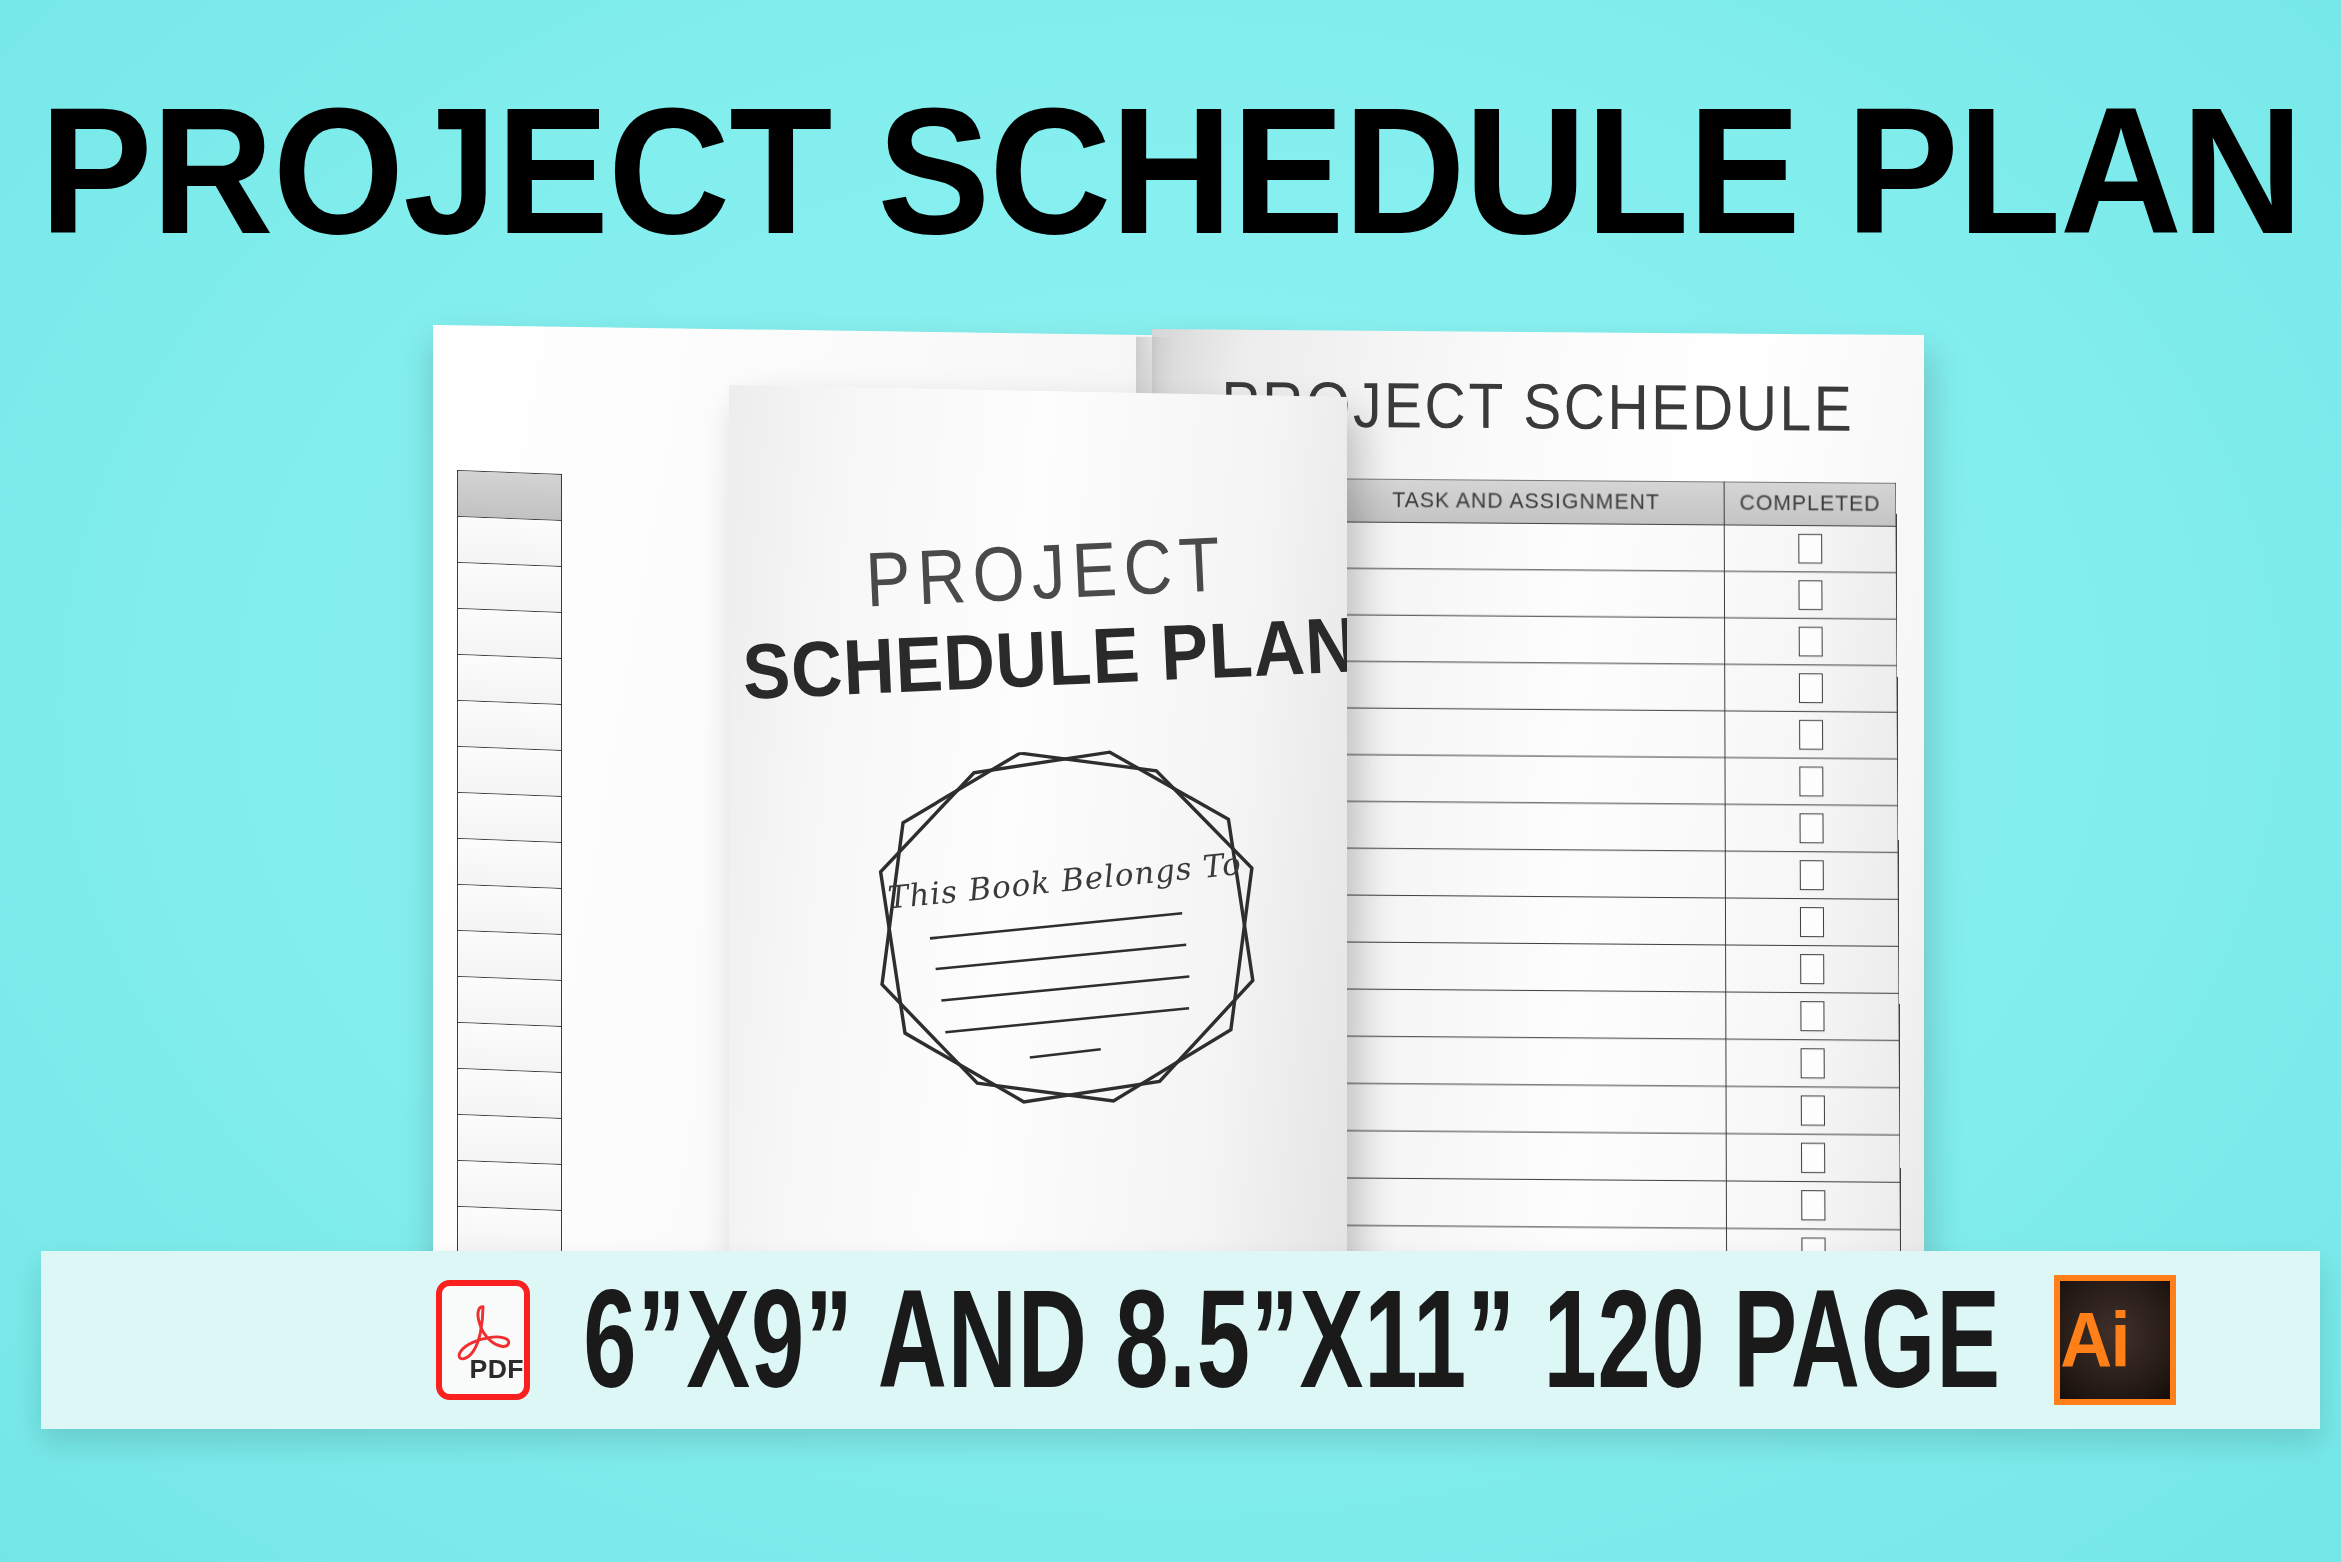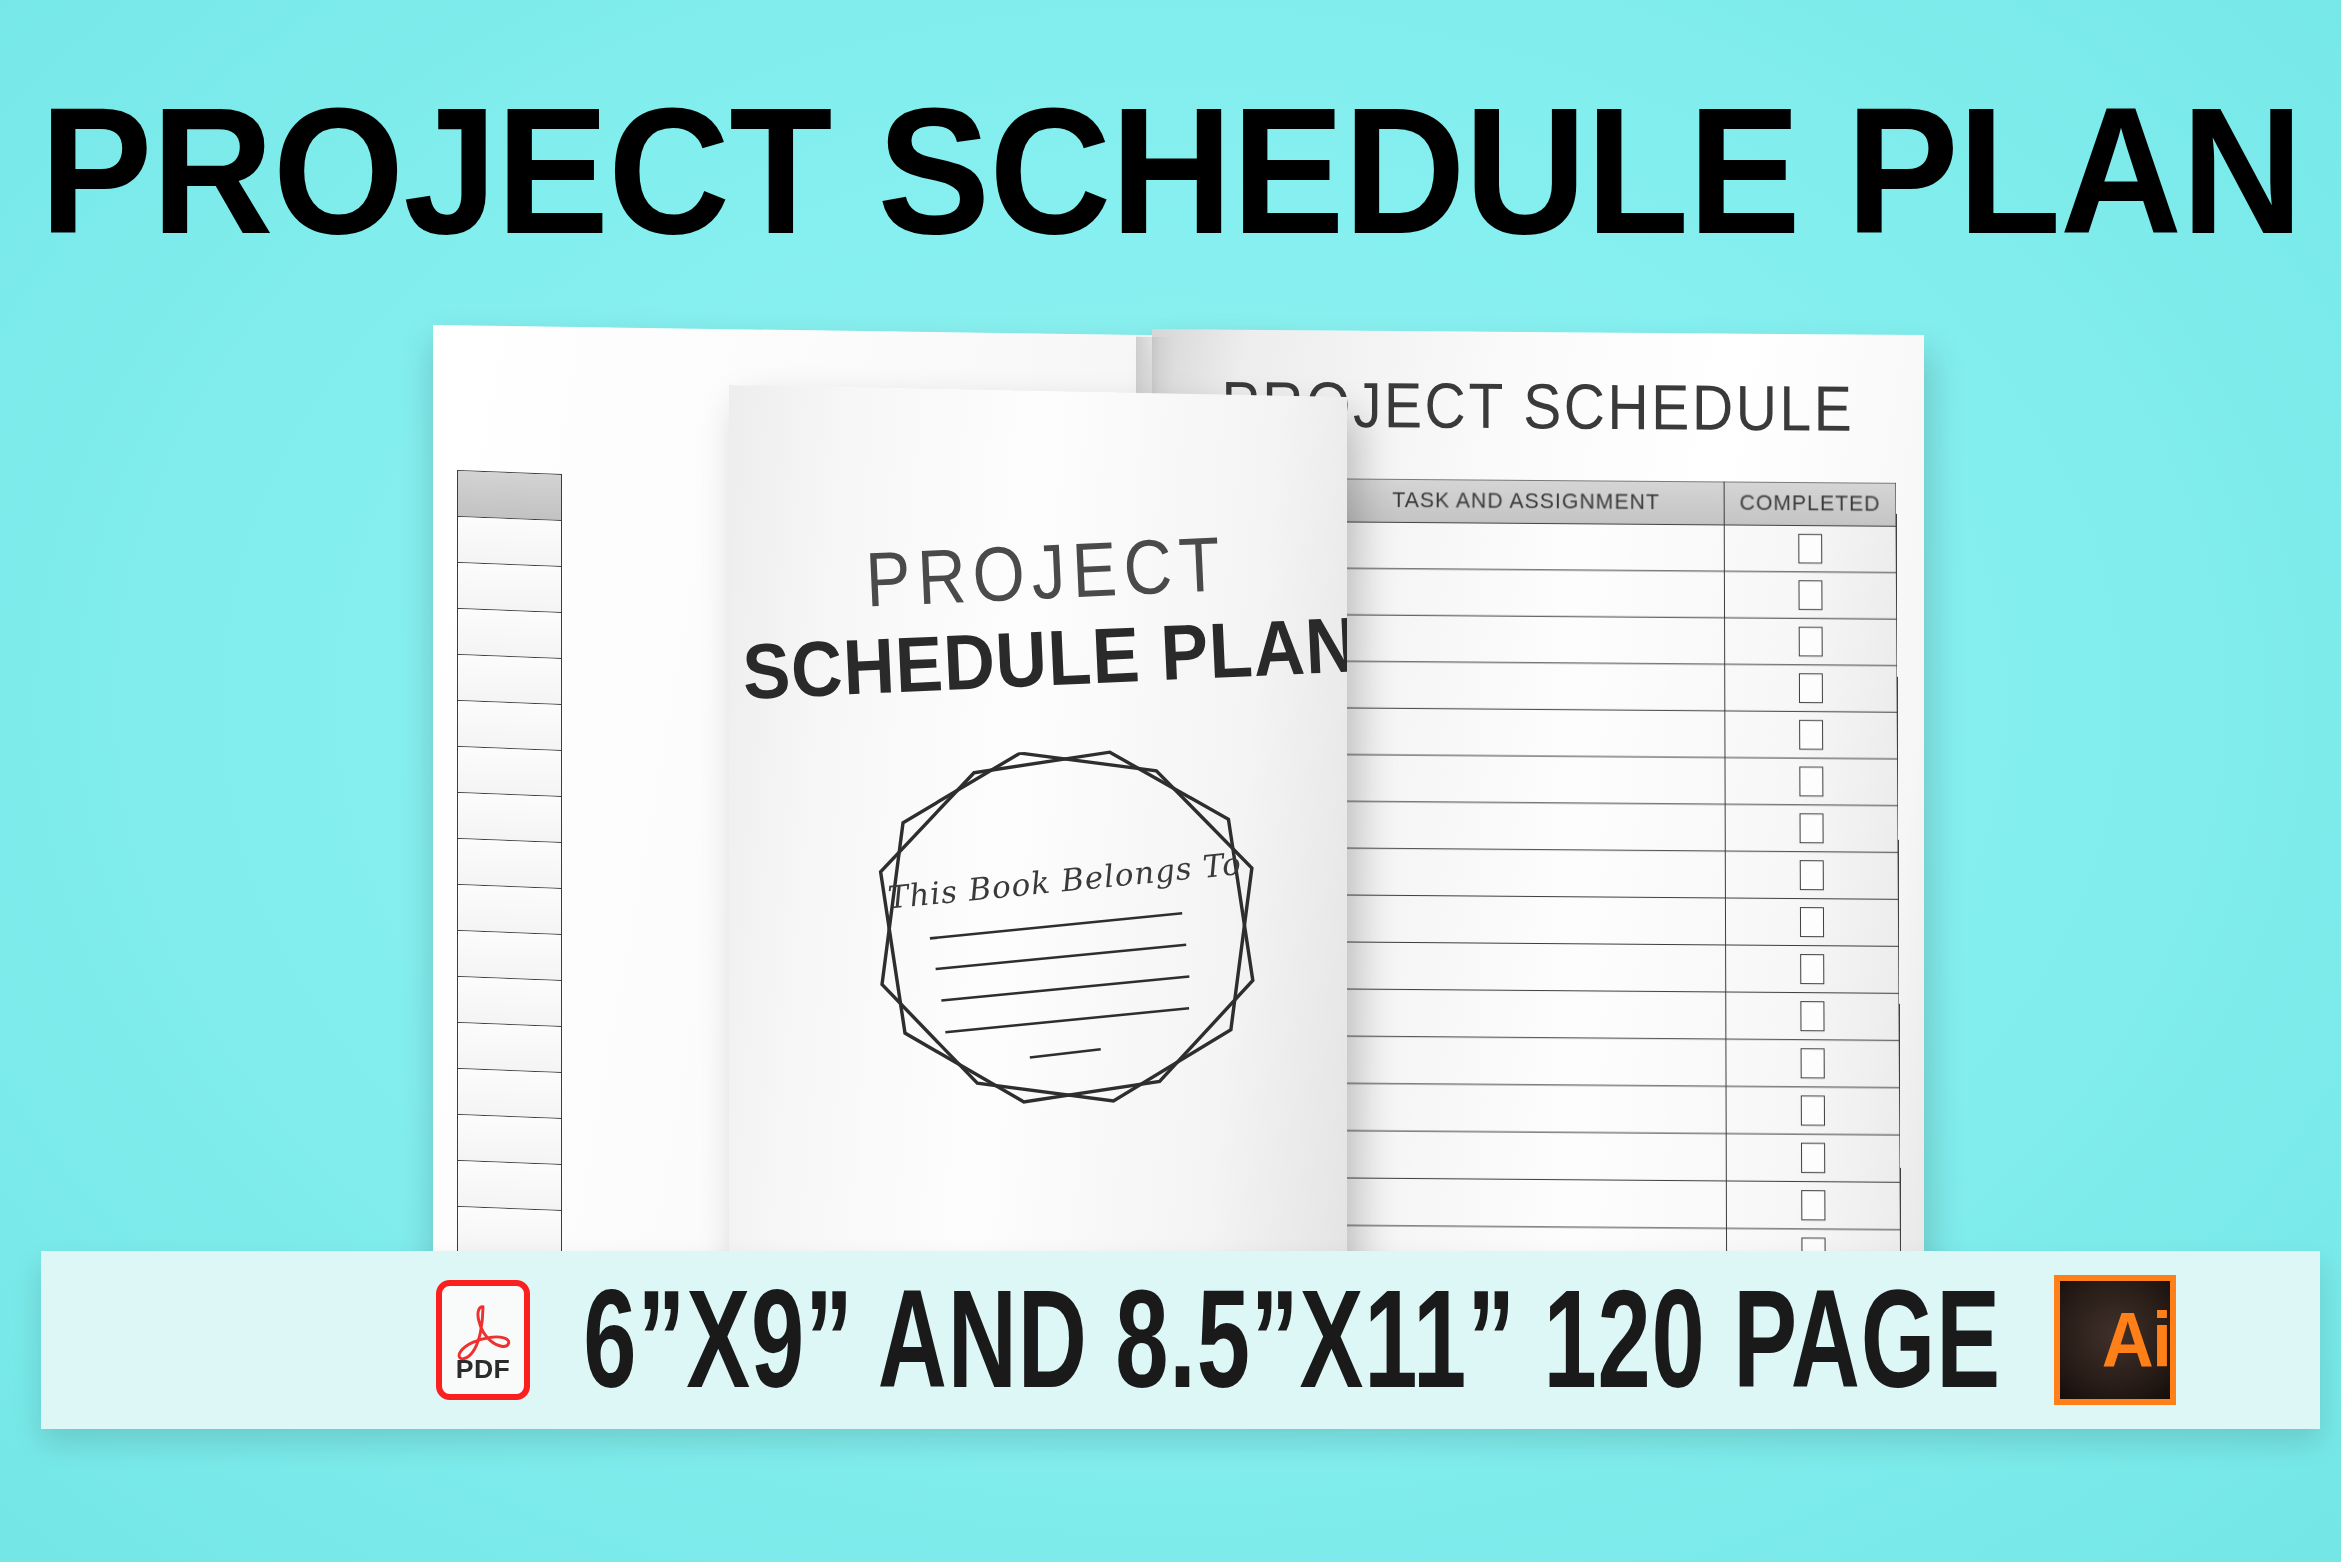--- a/index.html
+++ b/index.html
@@ -133,38 +133,38 @@
   
   #banner{
     position:absolute;left:41px;top:1251px;width:2279px;height:178px;
     background:#ddf6f6;
     box-shadow:0 13.7px 27.5px rgba(0,0,0,.13);
     display:flex;align-items:center;
   }
   #pdf-icon{
     position:relative;width:94px;height:120px;margin-left:395px;flex:0 0 auto;
     border:6px solid #fa2020;border-radius:13.7px;background:#f9fafa;
-    display:flex;flex-direction:column;align-items:center;justify-content:flex-end;
+    display:flex;flex-direction:column;align-items:flex-end;justify-content:flex-end;
     padding-bottom:8.6px;box-sizing:border-box;
   }
   #pdf-icon .swirl{
     position:absolute;left:50%;top:13.7px;transform:translateX(-50%);
   }
   #pdf-label{font-size:26.6px;font-weight:bold;color:#2b2b2b;letter-spacing:0.4px;}
   #banner-text{
     flex:1;text-align:center;
     font-size:103px;font-weight:bold;color:#1a1a1a;
     letter-spacing:0.9px;white-space:nowrap;
     transform:scaleY(1.35) scaleX(0.93);
   }
   #ai-icon{
     width:122px;height:130px;margin-right:365px;flex:0 0 auto;
     border:6px solid #ff7f18;box-sizing:border-box;
     background:radial-gradient(circle at 50% 45%,#40302a 0%,#2b1f1a 55%,#150d0a 100%);
-    display:flex;align-items:center;justify-content:flex-end;
+    display:flex;align-items:center;justify-content:flex-start;
   }
   #ai-label{
     font-size:72px;font-weight:bold;color:#ff7f18;letter-spacing:-1.7px;
     transform:scaleY(1.08);
   }
 </style>
 </head>
 <body>
 
 <div id="bg-texture"></div>

